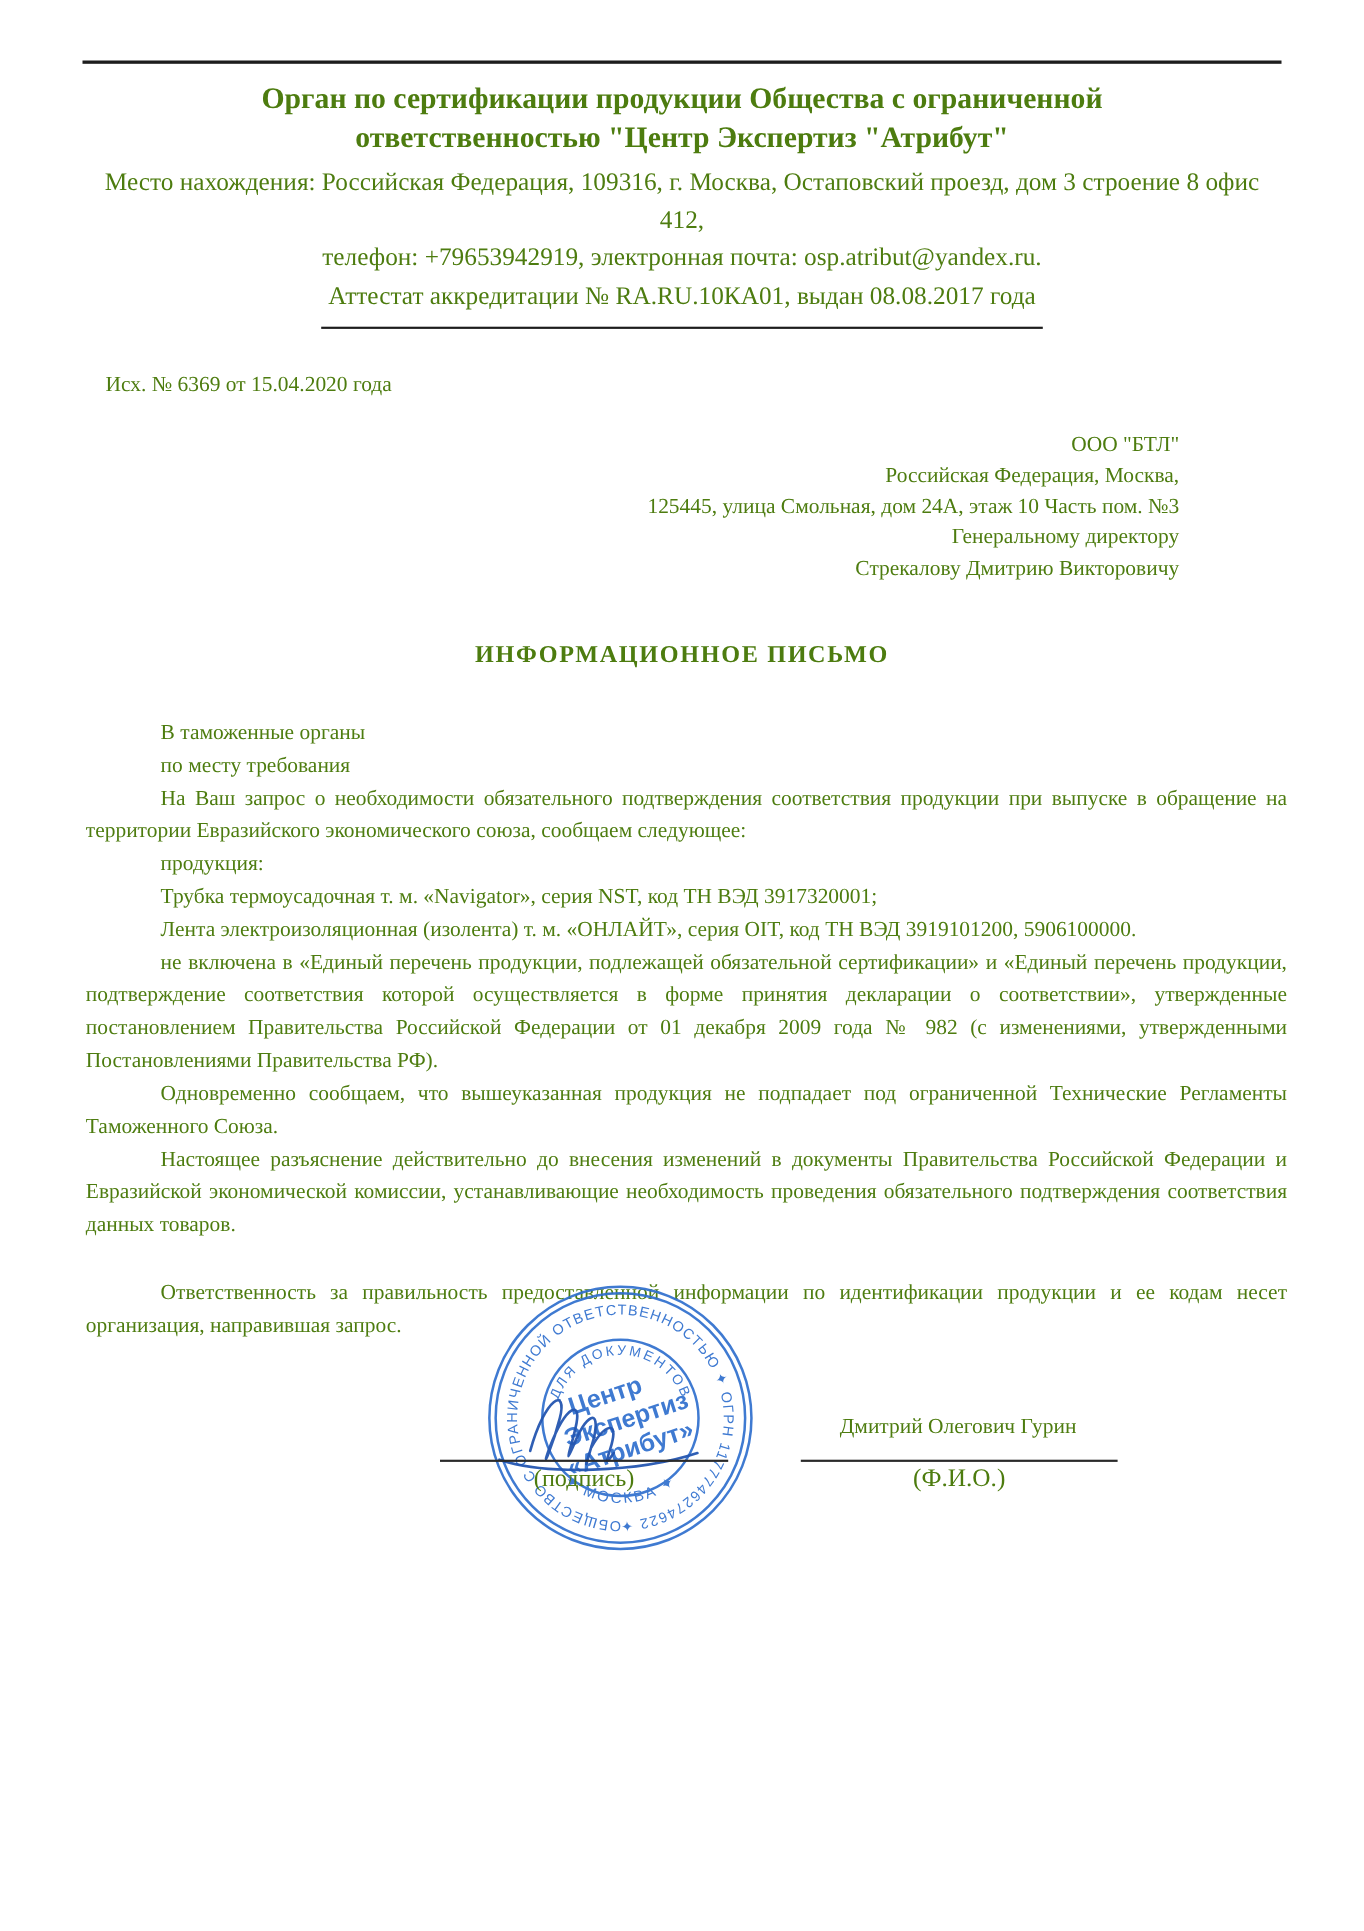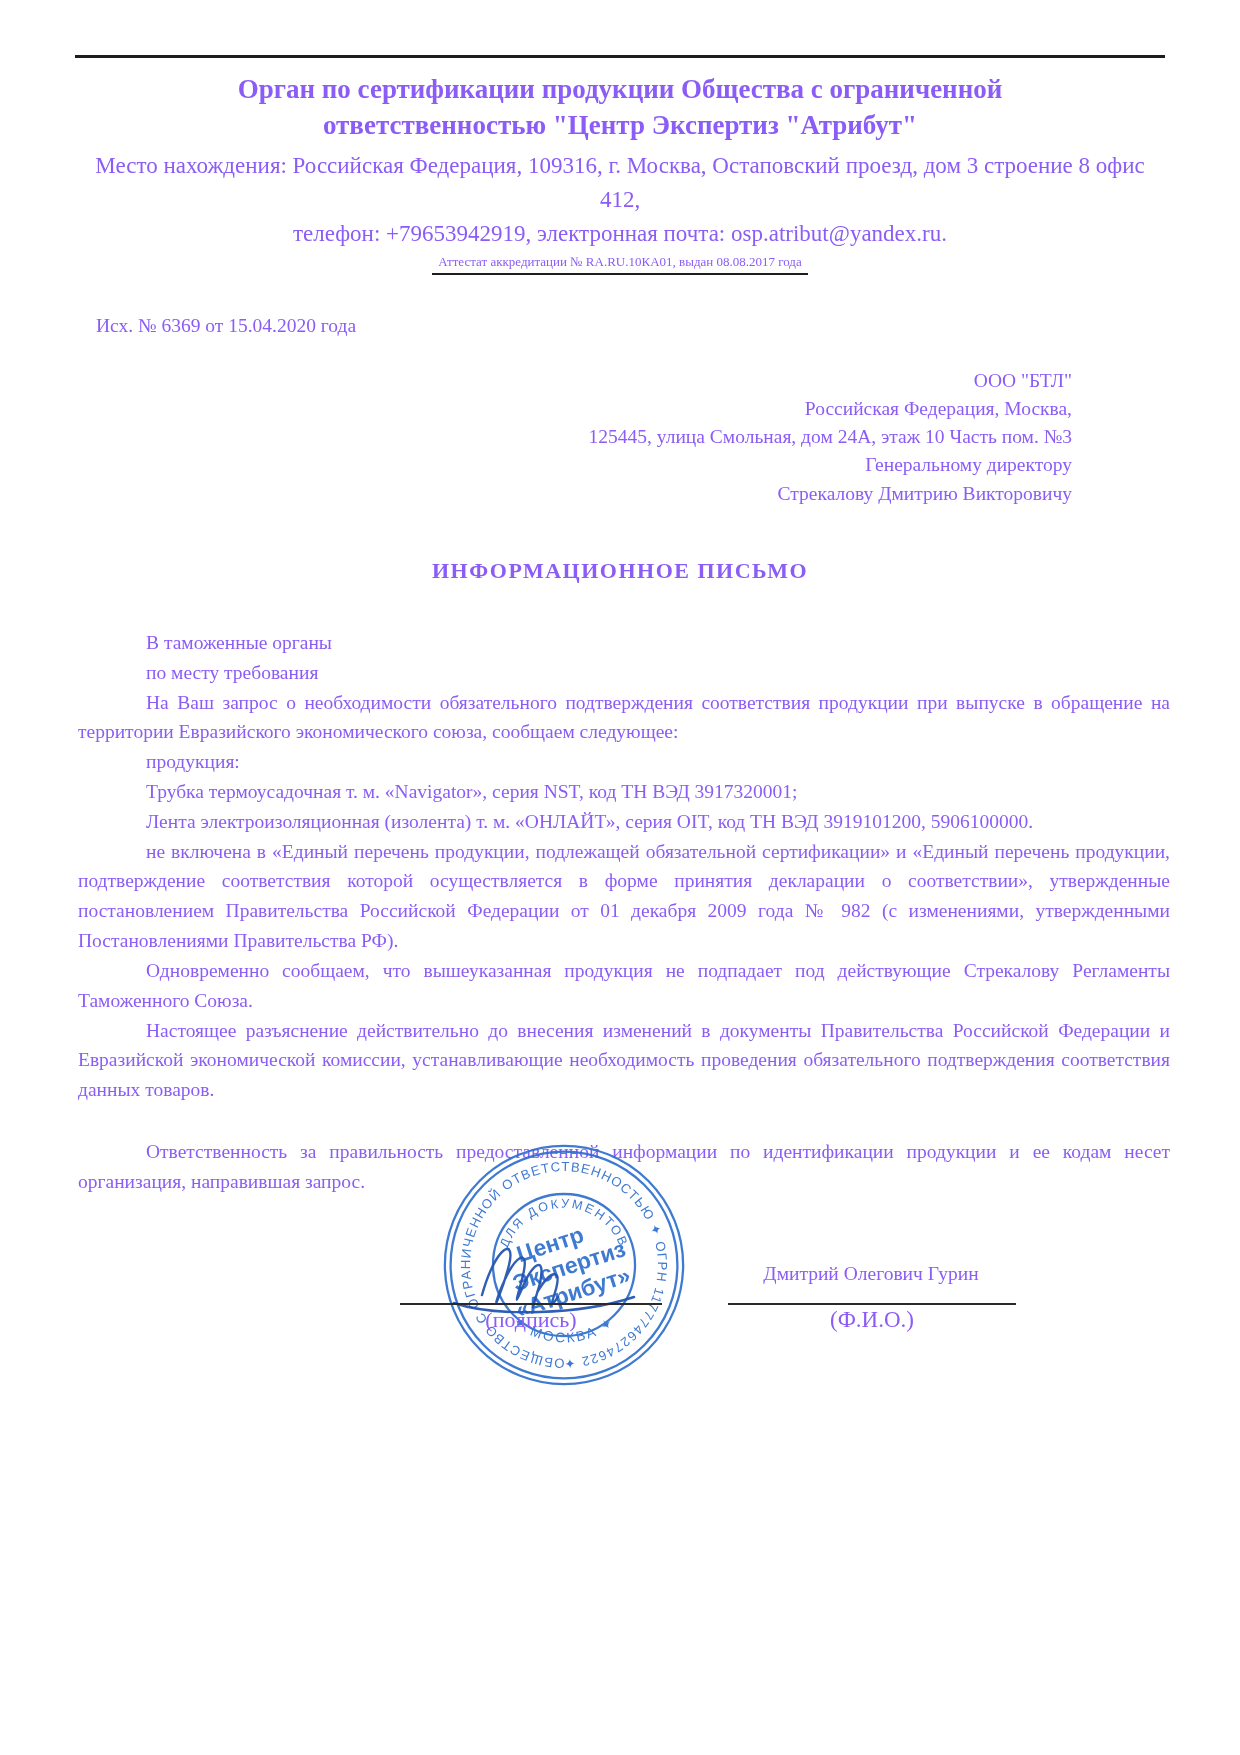--- a/index.html
+++ b/index.html
@@ -2,37 +2,37 @@
 <html><head>
 <meta charset="utf-8">
 <style>
   html,body{margin:0;padding:0;background:#ffffff;}
   .page{
     position:relative;
     width:1240px;height:1755px;
     margin:0 auto;
     background:#ffffff;
     font-family:"Liberation Serif", serif;
-    color:#8b5cf6;
+    color:#4d7c0f;
     overflow:hidden;
   }
   .rule-top{
     margin:55px 75px 8px 75px;
     height:3px;background:#1d1d1d;
   }
   .header{ text-align:center; padding:4px 85px 0 85px; }
   .header-title{
     font-size:27px;font-weight:bold;line-height:1.32;margin:2px 0 6px 0;
   }
   .header-line{ font-size:23px; line-height:1.48; }
   .header-accr{
     display:inline-block;
-    font-size:13px; line-height:1.4;
+    font-size:23px; line-height:1.4;
     border-bottom:2px solid #1d1d1d;
-    padding:0 6px 1px 6px;
+    padding:0 6px 11px 6px;
     margin-top:2px;
   }
   .ref-line{
     margin-top:40px;
     padding-left:96px;
     font-size:19.5px;
   }
   .recipient{
     margin-top:30px;
     padding-right:168px;
@@ -125,21 +125,21 @@
   <div class="doc-title">ИНФОРМАЦИОННОЕ ПИСЬМО</div>
 
   <div class="body-text">
     <p class="para">В таможенные органы</p>
     <p class="para">по месту требования</p>
     <p class="para">На Ваш запрос о необходимости обязательного подтверждения соответствия продукции при выпуске в обращение на территории Евразийского экономического союза, сообщаем следующее:</p>
     <p class="para">продукция:</p>
     <p class="para">Трубка термоусадочная т. м. «Navigator», серия NST, код ТН ВЭД 3917320001;</p>
     <p class="para">Лента электроизоляционная (изолента) т. м. «ОНЛАЙТ», серия OIT, код ТН ВЭД 3919101200, 5906100000.</p>
     <p class="para">не включена в «Единый перечень продукции, подлежащей обязательной сертификации» и «Единый перечень продукции, подтверждение соответствия которой осуществляется в форме принятия декларации о соответствии», утвержденные постановлением Правительства Российской Федерации от 01 декабря 2009 года № 982 (с изменениями, утвержденными Постановлениями Правительства РФ).</p>
-    <p class="para">Одновременно сообщаем, что вышеуказанная продукция не подпадает под действующие Стрекалову Регламенты Таможенного Союза.</p>
+    <p class="para">Одновременно сообщаем, что вышеуказанная продукция не подпадает под ограниченной Технические Регламенты Таможенного Союза.</p>
     <p class="para">Настоящее разъяснение действительно до внесения изменений в документы Правительства Российской Федерации и Евразийской экономической комиссии, устанавливающие необходимость проведения обязательного подтверждения соответствия данных товаров.</p>
     <p class="para gap">Ответственность за правильность предоставленной информации по идентификации продукции и ее кодам несет организация, направившая запрос.</p>
   </div>
 
   <div class="sig-area">
 
 
     <svg class="stamp-svg" viewBox="0 0 220 220" xmlns="http://www.w3.org/2000/svg">
       <defs>
         <path id="outerCirc" d="M 110 192 a 82 82 0 1 1 0.01 0" fill="none"></path>

